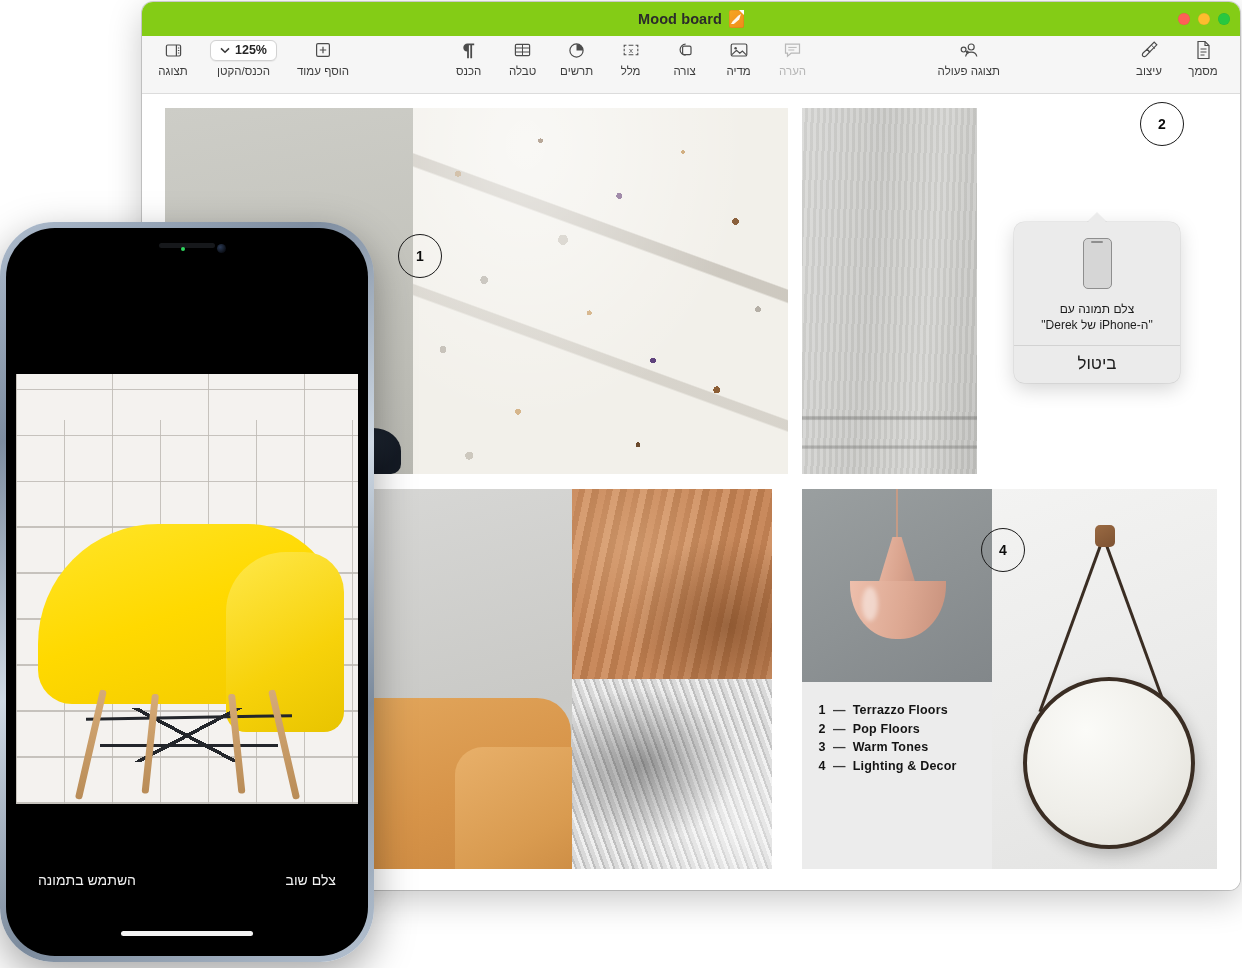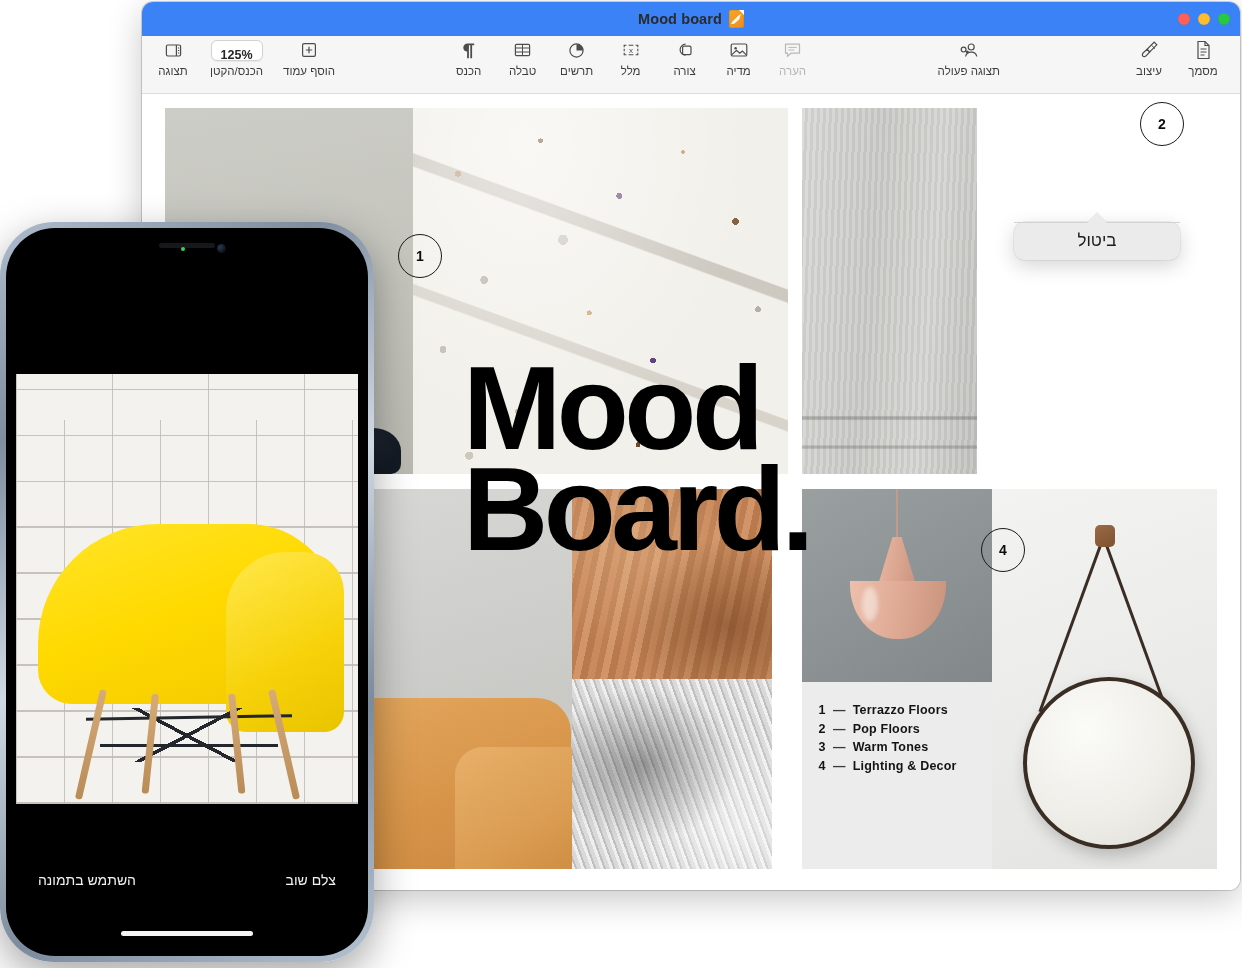--- a/index.html
+++ b/index.html
@@ -13,21 +13,21 @@
   
   #app-window{
     position:absolute;left:142px;top:2px;width:1098px;height:888px;
     background:#ffffff;border-radius:11px;
     box-shadow:0 0 0 1px rgba(0,0,0,.16), 0 10px 34px rgba(0,0,0,.22);
     overflow:hidden;
   }
 
   
   #titlebar{
-    position:relative;height:34px;background:#3b82f6;
+    position:relative;height:34px;background:#84cc16;
     border-bottom:0 none;
   }
   #title-group{
     position:absolute;left:0;right:0;top:0;height:34px;
     display:flex;align-items:center;justify-content:center;gap:7px;
     direction:ltr;
   }
   #doc-title{font-size:14.5px;font-weight:bold;color:#2b2b2b;letter-spacing:.1px;}
   #doc-badge{
     width:15px;height:18px;border-radius:2px;position:relative;
@@ -70,21 +70,20 @@
   #grp-share{margin-right:112px;}
   #grp-insert{margin-right:108px;}
   #grp-right{margin-right:auto;margin-left:4px;display:flex;align-items:flex-start;}
 
   
   .zoom-pill{
     display:flex;align-items:center;gap:5px;direction:ltr;
     background:#ffffff;border:1px solid #d2d2d2;border-radius:6px;
     padding:2px 9px;height:21px;box-sizing:border-box;
     box-shadow:0 .5px 1px rgba(0,0,0,.06);
-    flex-direction:column;
   }
   .zoom-pill .zv{font-size:12.5px;font-weight:bold;color:#262626;}
 
   
   #canvas{
     position:absolute;left:0;right:0;top:92px;bottom:0;background:#ffffff;overflow:hidden;
   }
   #sheet{position:absolute;left:0;top:0;width:1098px;height:796px;}
 
   
@@ -513,41 +512,44 @@
         </div>
       </div>
 
       <div class="tile" id="t-mirror">
         <div class="m-strapL"></div>
         <div class="m-strapR"></div>
         <div class="m-knob"></div>
         <div class="m-ring"></div>
       </div>
 
-      <div id="headline">
-        <div>Mood</div>
-        <div>Board.</div>
-      </div>
 
       <div class="badge" id="badge-1">
         <span>1</span>
       </div>
       <div class="badge" id="badge-4">
         <span>4</span>
       </div>
     </div>
 
     <div class="badge" id="badge-2">
       <span>2</span>
     </div>
   </div>
 </div>
 
 <div id="popover">
   <div id="pop-arrow"></div>
+  <div id="pop-body">
+    <div class="pop-phone"></div>
+    <div id="pop-text">
+      <div>צלם תמונה עם</div>
+      <div>"ה-iPhone של Derek"</div>
+    </div>
+  </div>
   <div id="pop-sep"></div>
   <div id="pop-cancel">ביטול</div>
 </div>
 
 <div id="iphone">
   <div id="ip-frame"></div>
   <div id="ip-bezel"></div>
   <div id="ip-screen">
     <div id="ip-notch">
       <div id="ip-speaker"></div>

